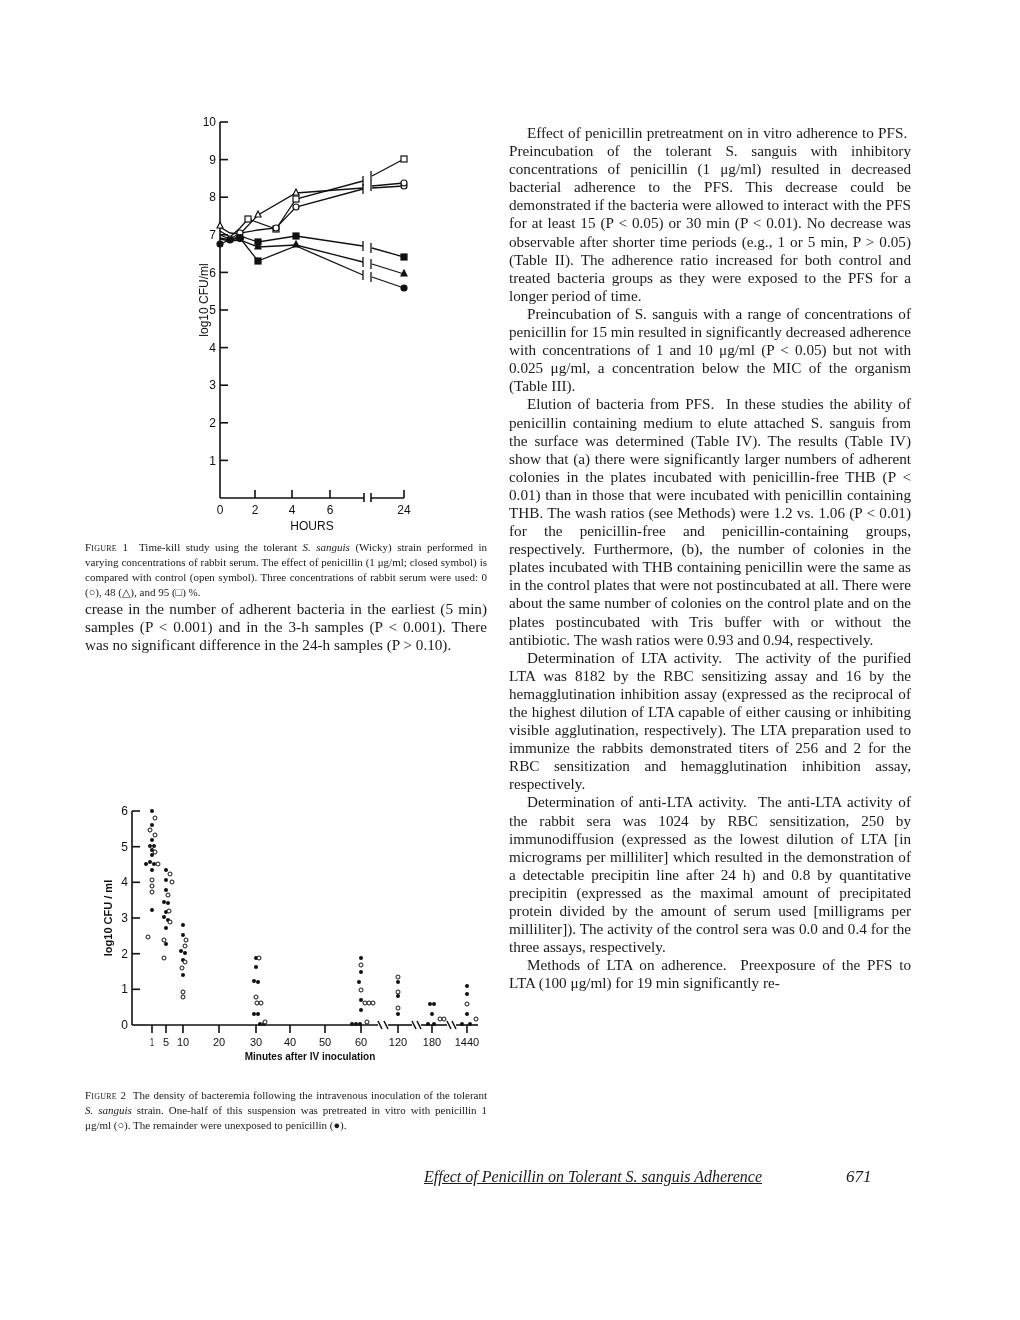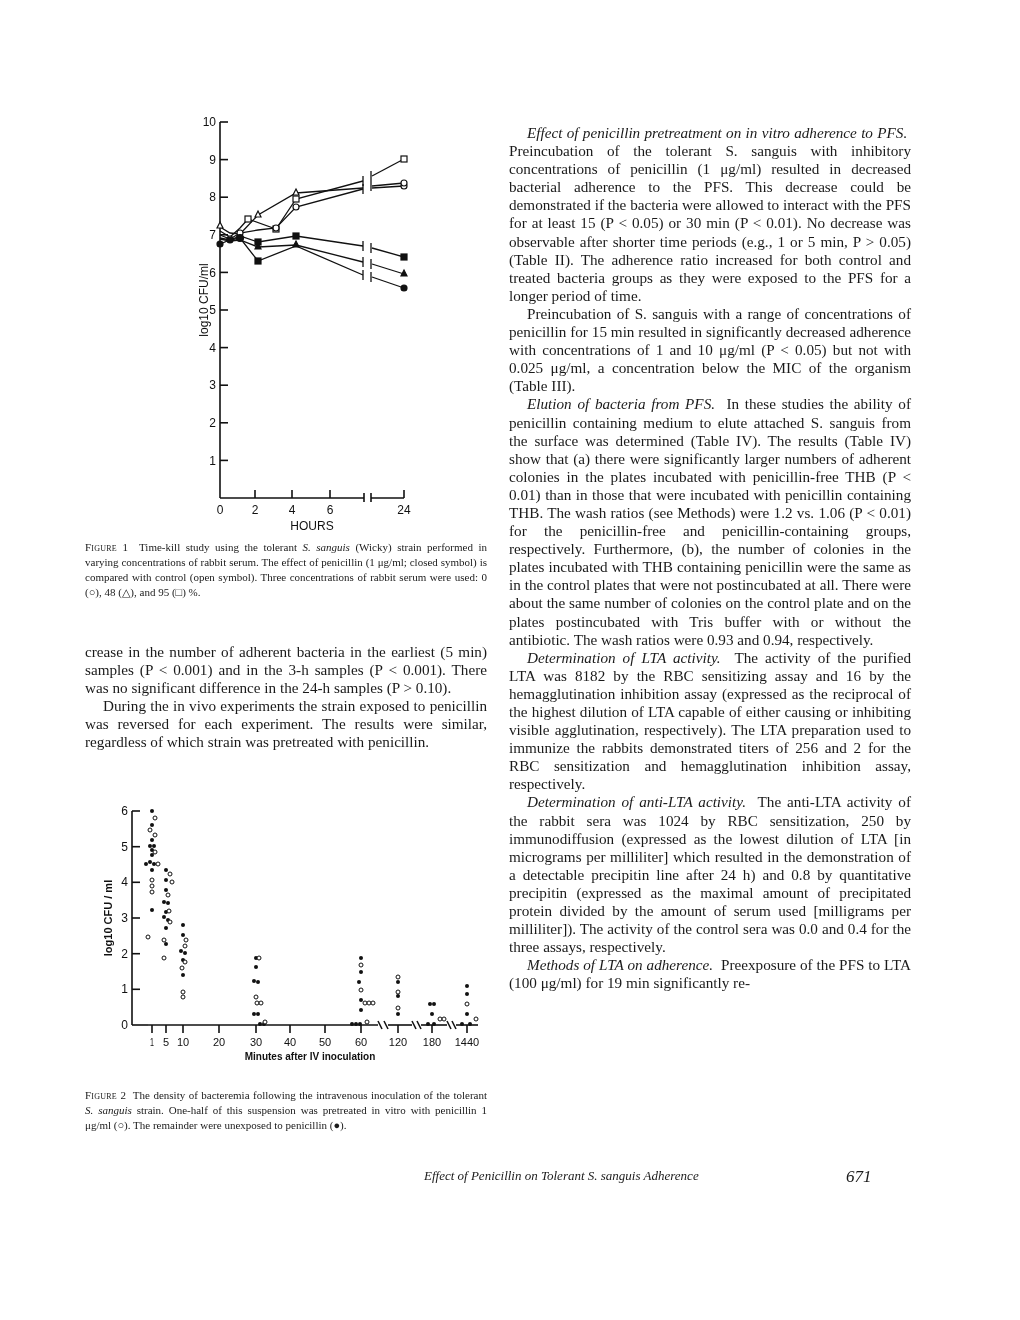--- a/index.html
+++ b/index.html
@@ -2,26 +2,26 @@
 <html><head>
 <meta charset="utf-8">
 <style>
   html, body { margin:0; padding:0; background:#fff; }
   body { width:1020px; height:1320px; position:relative; overflow:hidden;
          font-family:"Liberation Serif","DejaVu Serif",serif; color:#1a1a1a; }
   .abs { position:absolute; }
   .col-text { font-size:15.2px; line-height:18.1px; text-align:justify; }
   .col-text p { margin:0; text-indent:18px; }
   .col-text p.noindent { text-indent:0; }
-  .col-text .head { font-style:italic; }
+  .col-text .head { }
   .caption { font-size:11px; line-height:15.1px; text-align:justify; }
   .caption .fig { font-variant:small-caps; letter-spacing:0.2px; }
   .caption i, .col-text i { font-style:italic; }
   svg text { font-family:"Liberation Sans","DejaVu Sans",sans-serif; fill:#111; }
-  .footer { font-size:13px; font-style:italic; }
+  .footer { font-size:16px; font-style:italic;text-decoration:underline; }
   .pagenum { font-size:17px; }
 </style>
 </head>
 <body>
 
 <div class="abs" style="left:170px;top:110px;width:260px;height:425px;">
   <svg width="260" height="425" viewBox="170 110 260 425">
 
     <g stroke="#111" stroke-width="1.6" fill="none">
       <line x1="220" y1="122" x2="220" y2="498"></line>
@@ -139,23 +139,22 @@
       </g>
     </g>
   </svg>
 </div>
 
 <div class="abs caption" style="left:85px;top:540px;width:402px;">
   <span class="fig">Figure 1</span>&nbsp;
   <span>Time-kill study using the tolerant </span><i>S. sanguis</i><span> (Wicky) strain performed in varying concentrations of rabbit serum. The effect of penicillin (1 μg/ml; closed symbol) is compared with control (open symbol). Three concentrations of rabbit serum were used: 0 (○), 48 (△), and 95 (□) %.</span>
 </div>
 
-<div class="abs col-text" style="left:85px;top:643px;width:402px;">
+<div class="abs col-text" style="left:85px;top:600px;width:402px;">
   <p class="noindent">crease in the number of adherent bacteria in the earliest (5 min) samples (P &lt; 0.001) and in the 3-h samples (P &lt; 0.001). There was no significant difference in the 24-h samples (P &gt; 0.10).</p>
-  <p>During the in vivo experiments the strain exposed to penicillin was reversed for each experiment. The results were similar, regardless of which strain was pretreated with penicillin.</p>
 </div>
 
 <div class="abs" style="left:100px;top:800px;width:390px;height:262px;">
   <svg width="390" height="262" viewBox="100 800 390 262">
     <g stroke="#111" stroke-width="1.6" fill="none">
       <line x1="132" y1="811" x2="132" y2="1025"></line>
       <line x1="132" y1="1025" x2="148" y2="1025"></line>
       <line x1="148" y1="1025" x2="378" y2="1025"></line>
       <line x1="388" y1="1025" x2="412" y2="1025"></line>
       <line x1="421" y1="1025" x2="447" y2="1025"></line>

